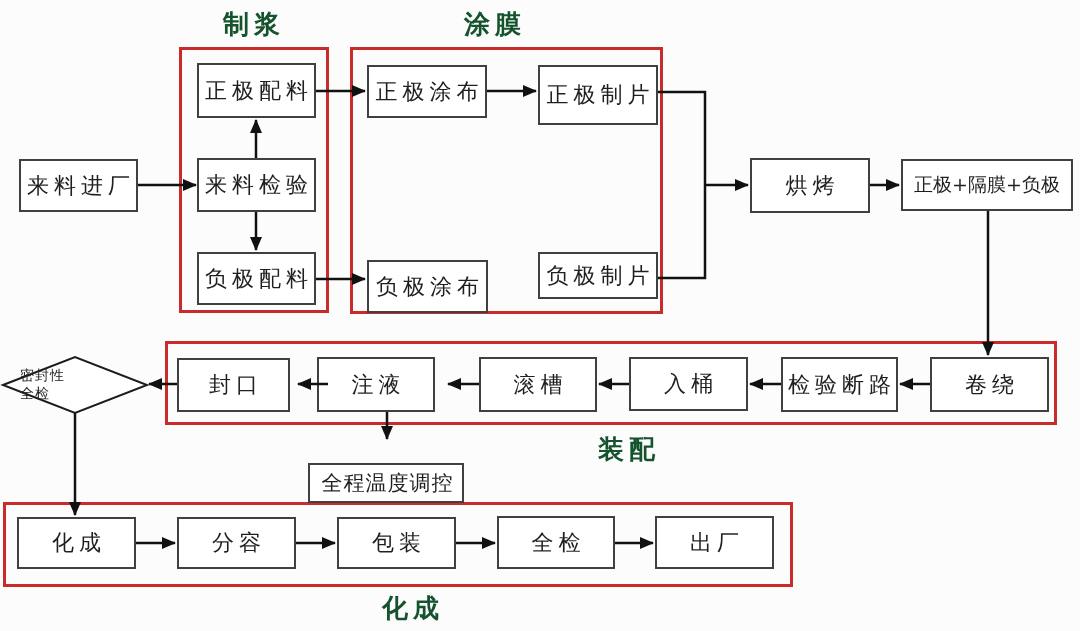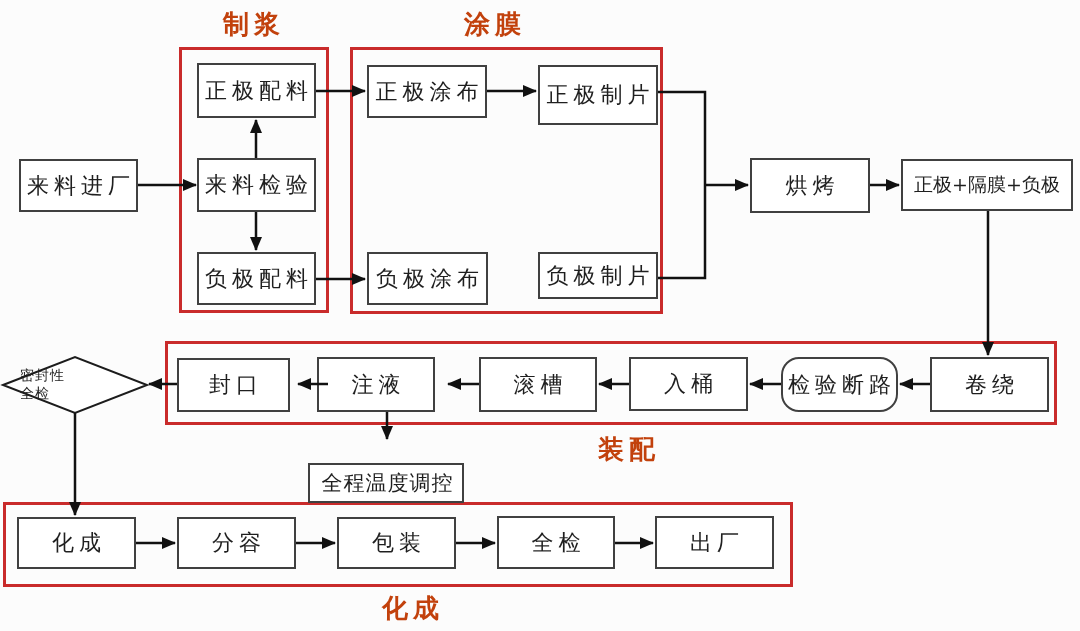--- a/index.html
+++ b/index.html
@@ -6,21 +6,21 @@
   .stage {
     position:relative; width:1080px; height:631px;
     background:#fcfcfc; overflow:hidden;
     font-family:"DejaVu Serif", serif;
   }
   .group {
     position:absolute; box-sizing:border-box;
     border:3px solid #c92b2b; background:transparent; z-index:1;
   }
   .group-label {
-    position:absolute; z-index:2; color:#c2410c; font-weight:bold;
+    position:absolute; z-index:2; color:#14532d; font-weight:bold;
     font-size:26px; letter-spacing:5px; text-align:center; width:120px;
   }
   .node {
     position:absolute; z-index:2; box-sizing:border-box;
     background:#ffffff; border:2px solid #404040; color:#1f1f1f;
     display:flex; align-items:center; justify-content:center;
     font-size:22px; letter-spacing:5px; padding-left:5px; white-space:nowrap;
   }
   .node.small { font-size:19px; letter-spacing:0; padding-left:0; }
   .node.mid { font-size:21px; letter-spacing:1px; padding-left:3px;margin-top:22px; }
@@ -55,26 +55,26 @@
     <span>密封性</span><br>
     <span>全检</span>
   </div>
 
   <div class="node" style="left:19px;  top:159px; width:119px; height:53px;">来料进厂</div>
   <div class="node" style="left:197px; top:63px;  width:119px; height:55px;">正极配料</div>
   <div class="node" style="left:197px; top:158px; width:119px; height:54px;">来料检验</div>
   <div class="node" style="left:197px; top:252px; width:119px; height:53px;">负极配料</div>
   <div class="node" style="left:367px; top:65px;  width:120px; height:53px;">正极涂布</div>
   <div class="node" style="left:538px; top:65px;  width:120px; height:60px;">正极制片</div>
-  <div class="node" style="left:367px; top:252px; width:121px; height:53px;">负极涂布</div>
+  <div class="node" style="left:367px; top:260px; width:121px; height:53px;">负极涂布</div>
   <div class="node" style="left:538px; top:252px; width:120px; height:47px;">负极制片</div>
   <div class="node" style="left:750px; top:158px; width:120px; height:55px;">烘烤</div>
   <div class="node small" style="left:901px; top:159px; width:172px; height:52px;">正极+隔膜+负极</div>
   <div class="node" style="left:930px; top:357px; width:119px; height:55px;">卷绕</div>
-  <div class="node" style="left:781px; top:357px; width:117px; height:55px;border-radius:18px;">检验断路</div>
+  <div class="node" style="left:781px; top:357px; width:117px; height:55px;">检验断路</div>
   <div class="node" style="left:629px; top:357px; width:119px; height:54px;">入桶</div>
   <div class="node" style="left:479px; top:357px; width:118px; height:55px;">滚槽</div>
   <div class="node" style="left:317px; top:357px; width:118px; height:55px;">注液</div>
   <div class="node" style="left:177px; top:358px; width:113px; height:54px;">封口</div>
   <div class="node mid" style="left:308px; top:441px; width:156px; height:40px;">全程温度调控</div>
   <div class="node" style="left:17px;  top:517px; width:119px; height:52px;">化成</div>
   <div class="node" style="left:177px; top:517px; width:119px; height:52px;">分容</div>
   <div class="node" style="left:337px; top:517px; width:119px; height:52px;">包装</div>
   <div class="node" style="left:497px; top:516px; width:118px; height:53px;">全检</div>
   <div class="node" style="left:655px; top:516px; width:119px; height:53px;">出厂</div>

